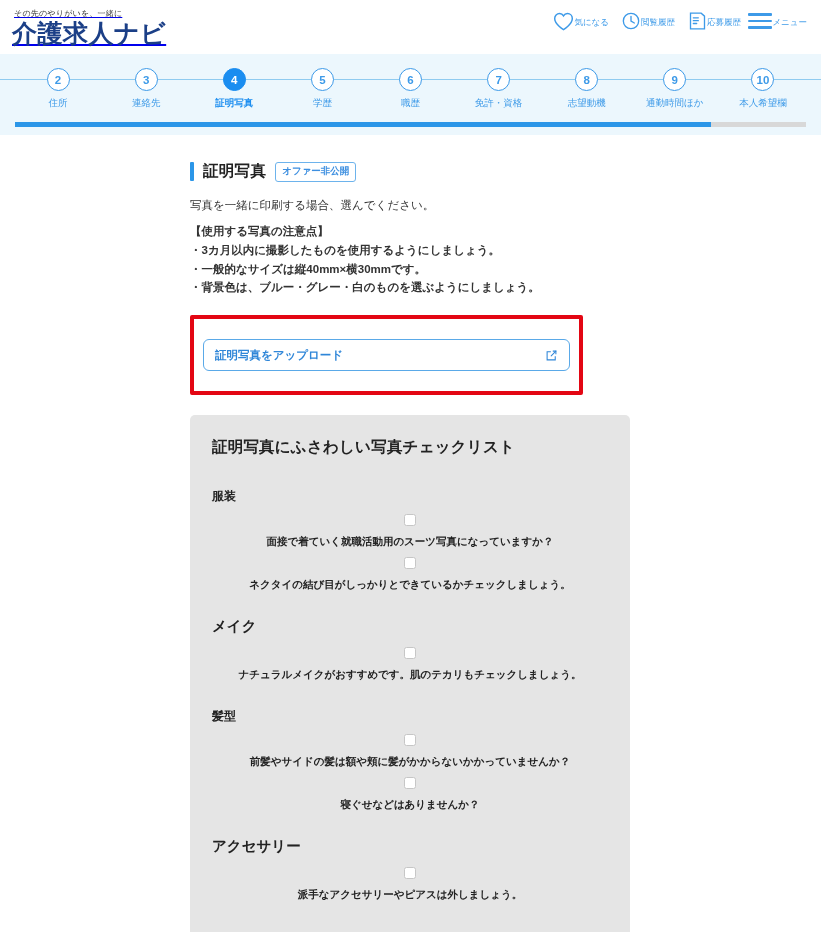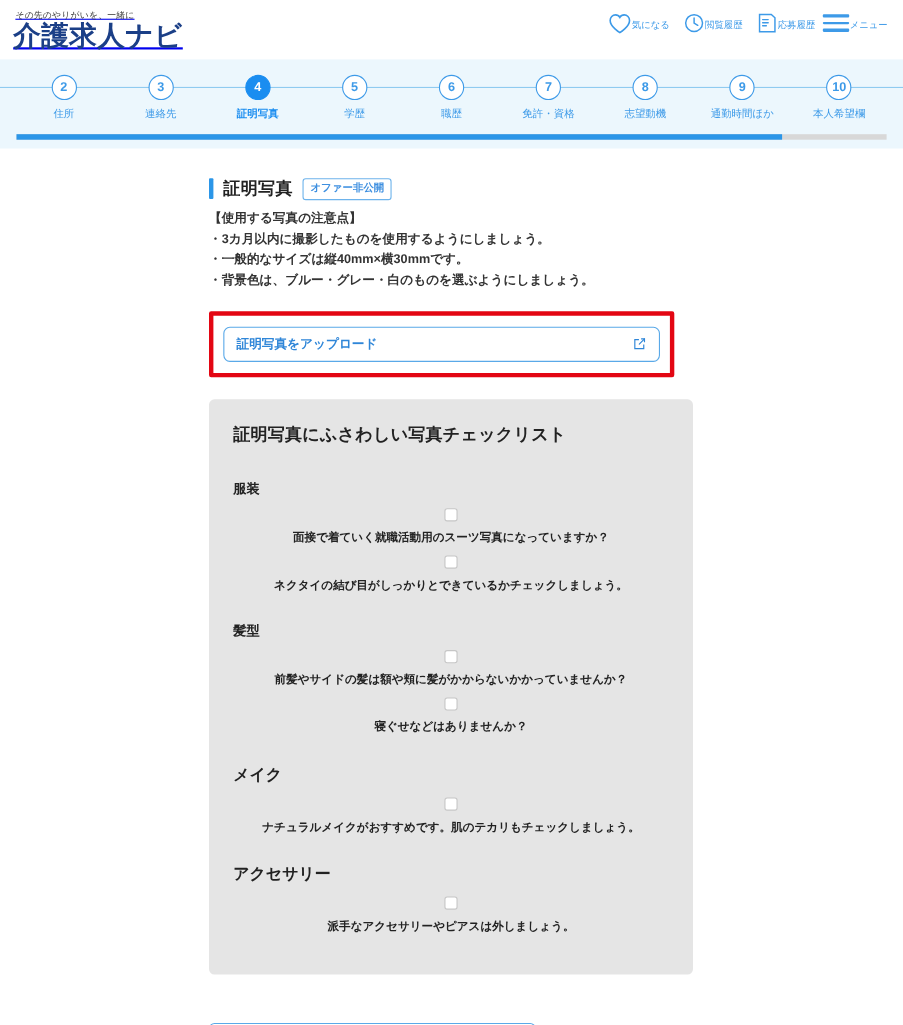--- a/index.html
+++ b/index.html
@@ -69,21 +69,21 @@
     font-size: 9.5px; font-weight: bold; padding: 2px 6px 3px; white-space: nowrap;
   }
 
   .lead { font-size: 11.5px; color: #333; margin-top: 15px; line-height: 1.5; }
   .notes { margin-top: 8px; font-size: 11.5px; color: #333; line-height: 1.63; font-weight: bold; }
   .notes div { white-space: nowrap; }
 
   
   .upload-highlight {
     margin-top: 18px; border: 4px solid #e30613; border-radius: 2px;
-    padding: 10px 9px; width: 423px;
+    padding: 20px 9px; width: 393px;
   }
   .upload-field {
     border: 1px solid #5aa9e8; border-radius: 6px; background: #fff;
     height: 32px; display: flex; align-items: center; justify-content: space-between;
     padding: 0 11px; cursor: pointer;
   }
   .upload-label { font-size: 11.5px; color: #2f86d8; font-weight: bold; }
   .ext-icon { color: #2f86d8; display: flex; align-items: center; }
 
   
@@ -229,20 +229,21 @@
 
 <div class="main">
   <div class="content">
 
     <div class="section-head">
       <div class="accent-bar"></div>
       <div class="section-title">証明写真</div>
       <div class="badge">オファー非公開</div>
     </div>
 
+    <div class="lead">写真を一緒に印刷する場合、選んでください。</div>
 
     <div class="notes">
       <div>【使用する写真の注意点】</div>
       <div>・3カ月以内に撮影したものを使用するようにしましょう。</div>
       <div>・一般的なサイズは縦40mm×横30mmです。</div>
       <div>・背景色は、ブルー・グレー・白のものを選ぶようにしましょう。</div>
     </div>
 
     <div class="upload-highlight">
       <div class="upload-field">
@@ -265,35 +266,35 @@
             <div class="check-row">
               <span class="checkbox"></span>
               <span class="check-label">面接で着ていく就職活動用のスーツ写真になっていますか？</span>
             </div>
             <div class="check-row">
               <span class="checkbox"></span>
               <span class="check-label">ネクタイの結び目がしっかりとできているかチェックしましょう。</span>
             </div>
           </div>
           <div class="group">
-            <div class="group-title">髪型</div>
-            <div class="check-row">
-              <span class="checkbox"></span>
-              <span class="check-label">前髪やサイドの髪は額や頬に髪がかからないかかっていませんか？</span>
-            </div>
-            <div class="check-row">
-              <span class="checkbox"></span>
-              <span class="check-label">寝ぐせなどはありませんか？</span>
+            <div class="group-title lg">メイク</div>
+            <div class="check-row">
+              <span class="checkbox"></span>
+              <span class="check-label">ナチュラルメイクがおすすめです。肌のテカリもチェックしましょう。</span>
             </div>
           </div>
           <div class="group">
-            <div class="group-title lg">メイク</div>
-            <div class="check-row">
-              <span class="checkbox"></span>
-              <span class="check-label">ナチュラルメイクがおすすめです。肌のテカリもチェックしましょう。</span>
+            <div class="group-title">髪型</div>
+            <div class="check-row">
+              <span class="checkbox"></span>
+              <span class="check-label">前髪やサイドの髪は額や頬に髪がかからないかかっていませんか？</span>
+            </div>
+            <div class="check-row">
+              <span class="checkbox"></span>
+              <span class="check-label">寝ぐせなどはありませんか？</span>
             </div>
           </div>
           <div class="group">
             <div class="group-title lg">アクセサリー</div>
             <div class="check-row">
               <span class="checkbox"></span>
               <span class="check-label">派手なアクセサリーやピアスは外しましょう。</span>
             </div>
           </div>
         </div>

